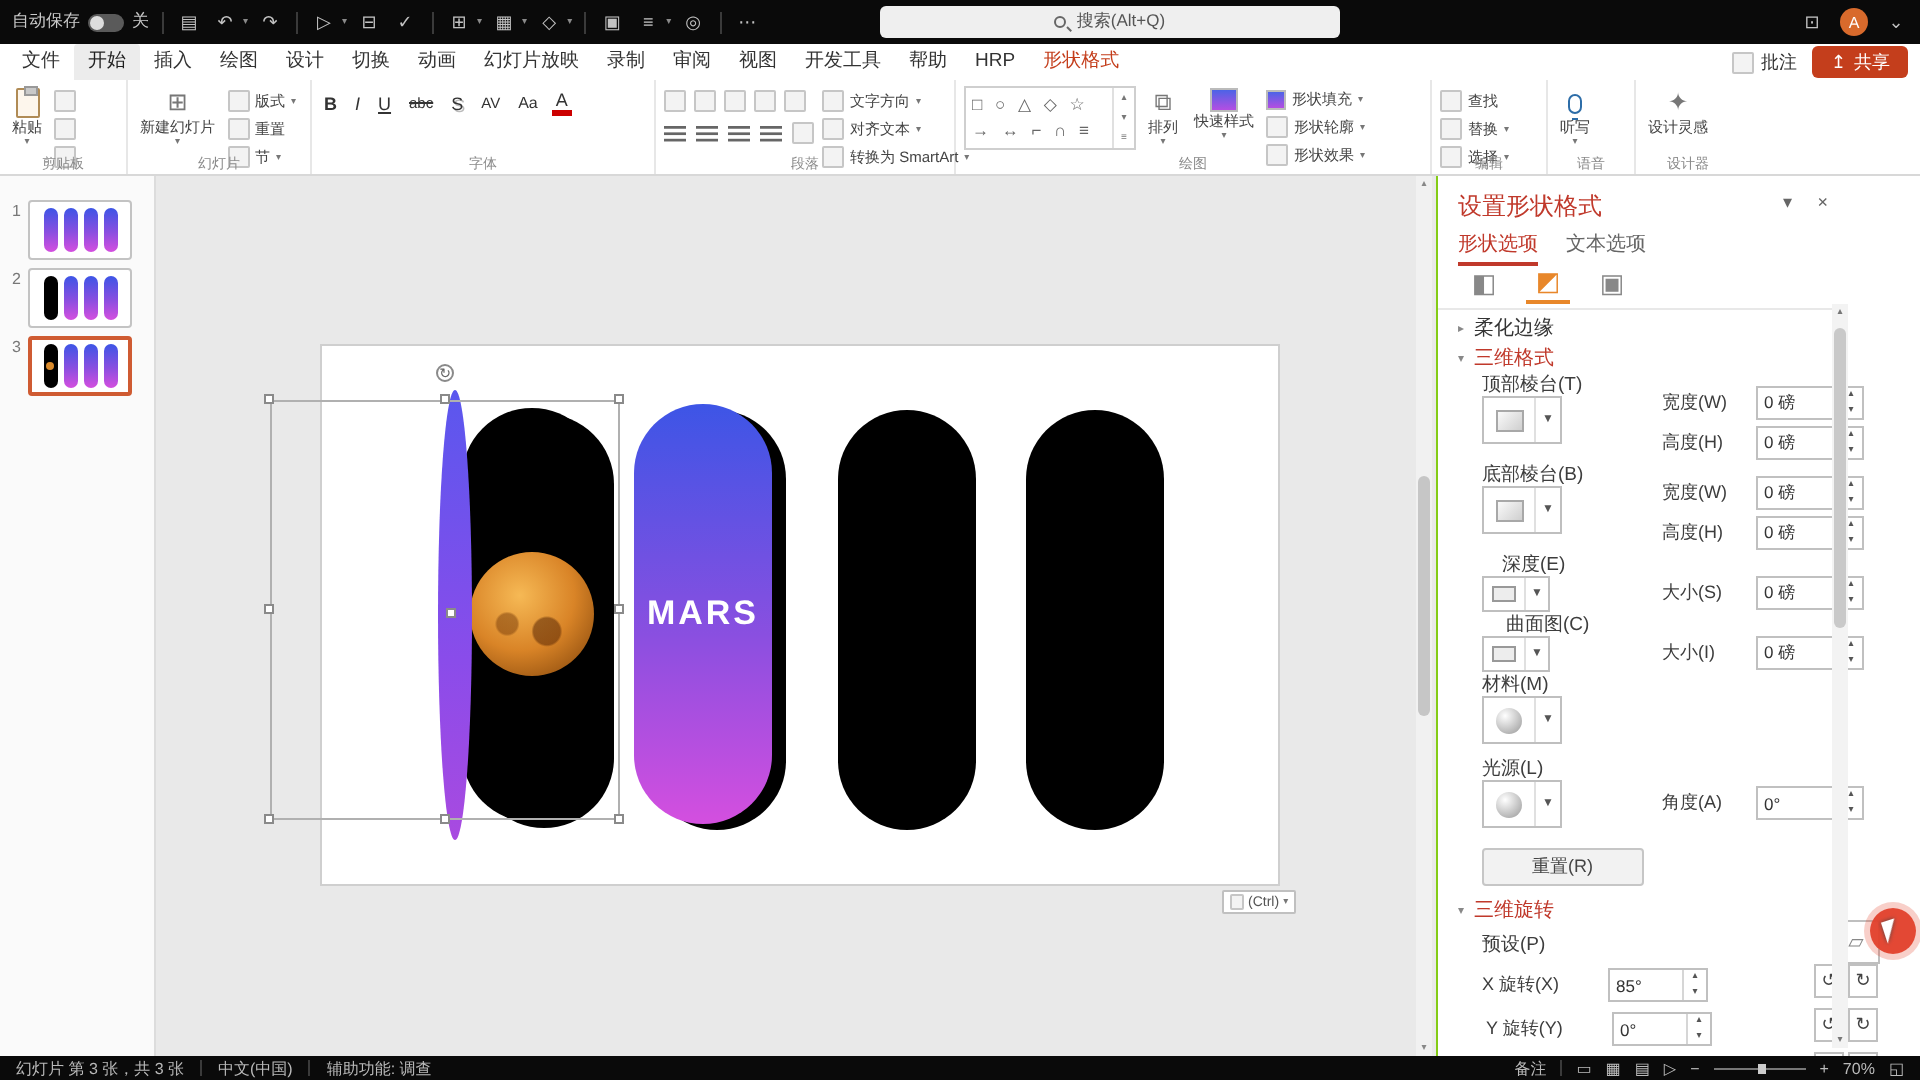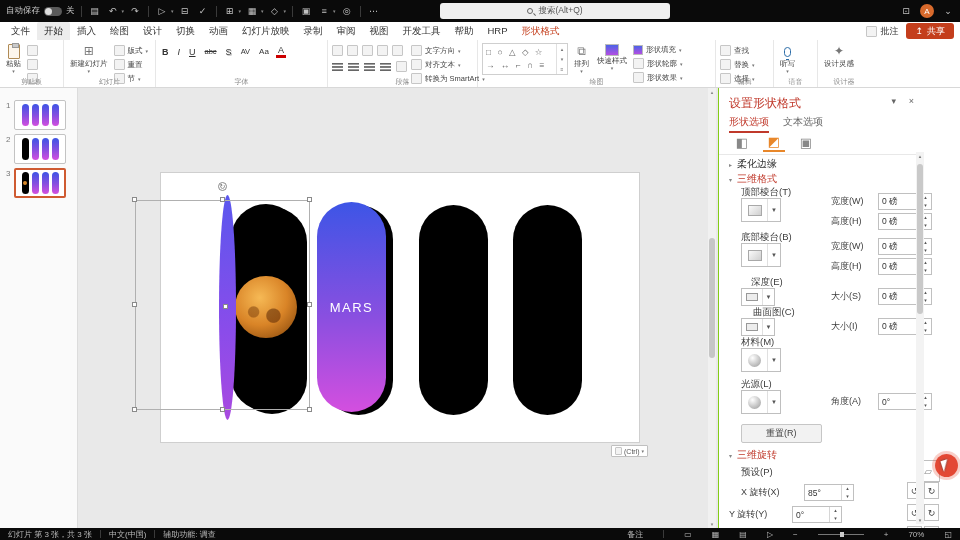--- a/index.html
+++ b/index.html
@@ -60,21 +60,21 @@
   .tpill{width:7px;height:22px;border-radius:3.5px;background:linear-gradient(180deg,#3d55e6,#8a4fe0 55%,#d44fdf);flex:none}
   .tpill.black{background:#000;position:relative}
   .tpill.black.dot::after{content:"";position:absolute;left:1.5px;top:9px;width:4px;height:4px;border-radius:50%;background:#d98a2b}
 
   
   .canvas{position:absolute;left:78px;top:88px;width:640px;height:440px;background:#e9e9e9}
   .slide{position:absolute;left:82px;top:84px;width:480px;height:271px;background:#fff;border:1px solid #cfcfcf}
   .pill{position:absolute;border-radius:35px}
   .pill-shadow{position:absolute;border-radius:35px;background:#000}
   .pill-grad{background:linear-gradient(180deg,#3d55e6 0%,#8a4fe0 55%,#d44fdf 100%);display:flex;align-items:center;justify-content:center}
-  .pill-label{color:#fff;font-weight:normal;font-size:13px;letter-spacing:1.5px}
+  .pill-label{color:#fff;font-weight:bold;font-size:17px;letter-spacing:1.5px}
   .planet{position:absolute;border-radius:50%;background:
     radial-gradient(circle at 62% 64%, rgba(90,40,5,.55) 0 12%, transparent 14%),
     radial-gradient(circle at 30% 58%, rgba(120,60,10,.5) 0 9%, transparent 11%),
     radial-gradient(circle at 40% 35%, #f6b955 0%, #d98427 50%, #8a4a0d 92%)}
   .ellipse{position:absolute;border-radius:50%;background:linear-gradient(180deg,#5a57ee,#8a4cea 60%,#a94ae0)}
   .selbox{position:absolute;border:1px solid #b0b0b0;background:transparent}
   .handle{position:absolute;width:5px;height:5px;background:#fff;border:1px solid #8a8a8a}
   .rothandle{position:absolute;width:9px;height:9px;border-radius:50%;background:#fff;border:1px solid #8a8a8a;display:flex;align-items:center;justify-content:center;font-size:7px;color:#666}
   .pastebtn{position:absolute;background:#fff;border:1px solid #c0c0c0;font-size:7px;color:#555;display:flex;align-items:center;gap:2px;padding:1px 3px;border-radius:1px}
   .cscroll{position:absolute;right:2px;top:0;width:8px;height:440px;background:#f1f1f1;display:flex;flex-direction:column;align-items:center;justify-content:space-between;font-size:5px;color:#888;padding:1px 0}
@@ -111,21 +111,21 @@
   .colic{width:12px;height:8px;background:#ededed;border:1px solid #999}
   .cdd .car{flex:1;height:100%;border-left:1px solid #e0e0e0;display:flex;align-items:center;justify-content:center;font-size:6px;color:#555}
   .resetbtn{position:absolute;font-size:9px;color:#444;border:1px solid #c6c6c6;background:#f2f2f2;padding:2px 24px;border-radius:2px}
   .presetbox{position:absolute;width:24px;height:22px;border:1px solid #bfbfbf;background:#fff;display:flex;align-items:center;justify-content:center;font-size:10px;color:#888}
   .rbtn{position:absolute;width:15px;height:17px;border:1px solid #c0c0c0;background:#fff;display:flex;align-items:center;justify-content:center;font-size:9px;color:#444}
   .pscroll{position:absolute;right:4px;top:64px;width:8px;height:372px;background:#f3f3f3;display:flex;flex-direction:column;align-items:center;justify-content:space-between;font-size:5px;color:#777;padding:1px 0}
   .psthumb{position:absolute;right:5px;top:76px;width:6px;height:150px;background:#c9c9c9;border-radius:3px}
 
   
   .statusbar{position:absolute;left:0;top:528px;width:960px;height:12px;background:#0a0a0a;color:#b9b9b9;font-size:8px;display:flex;align-items:center;padding:0 8px;gap:8px;white-space:nowrap}
-  .sb-right{margin-left:auto;display:flex;align-items:center;gap:20px}
+  .sb-right{margin-left:auto;display:flex;align-items:center;gap:7px}
   .sbvsep{width:1px;height:8px;background:#3a3a3a}
   .vicon{font-size:8px;color:#bbb}
   .ztrack{width:46px;height:1px;background:#777;position:relative}
   .zknob{position:absolute;left:22px;top:-2px;width:4px;height:5px;background:#ccc}
 
   
   .cursor-dot{position:absolute;left:935px;top:454px;width:23px;height:23px;border-radius:50%;background:rgba(226,62,41,.95);box-shadow:0 0 0 3px rgba(226,62,41,.25)}
   .cursor-arrow{position:absolute;left:942px;top:460px;width:0;height:0;border-top:11px solid #fff;border-right:7px solid transparent;transform:rotate(-18deg);filter:drop-shadow(0 0 1px #444)}
 </style>
 </head>
@@ -613,21 +613,21 @@
           <span>85°</span>
           <span class="spin">
             <i>▴</i>
             <i>▾</i>
           </span>
         </span>
     </div>
     <div class="rbtn" style="left:188px;top:394px">↺</div>
     <div class="rbtn" style="left:205px;top:394px">↻</div>
 
-    <div class="frow" style="left:10px;top:418px">
+    <div class="frow" style="left:24px;top:418px">
       <span class="flab2">Y 旋转(Y)</span>
       <span class="inp" style="width:50px">
           <span>0°</span>
           <span class="spin">
             <i>▴</i>
             <i>▾</i>
           </span>
         </span>
     </div>
     <div class="rbtn" style="left:188px;top:416px">↺</div>

